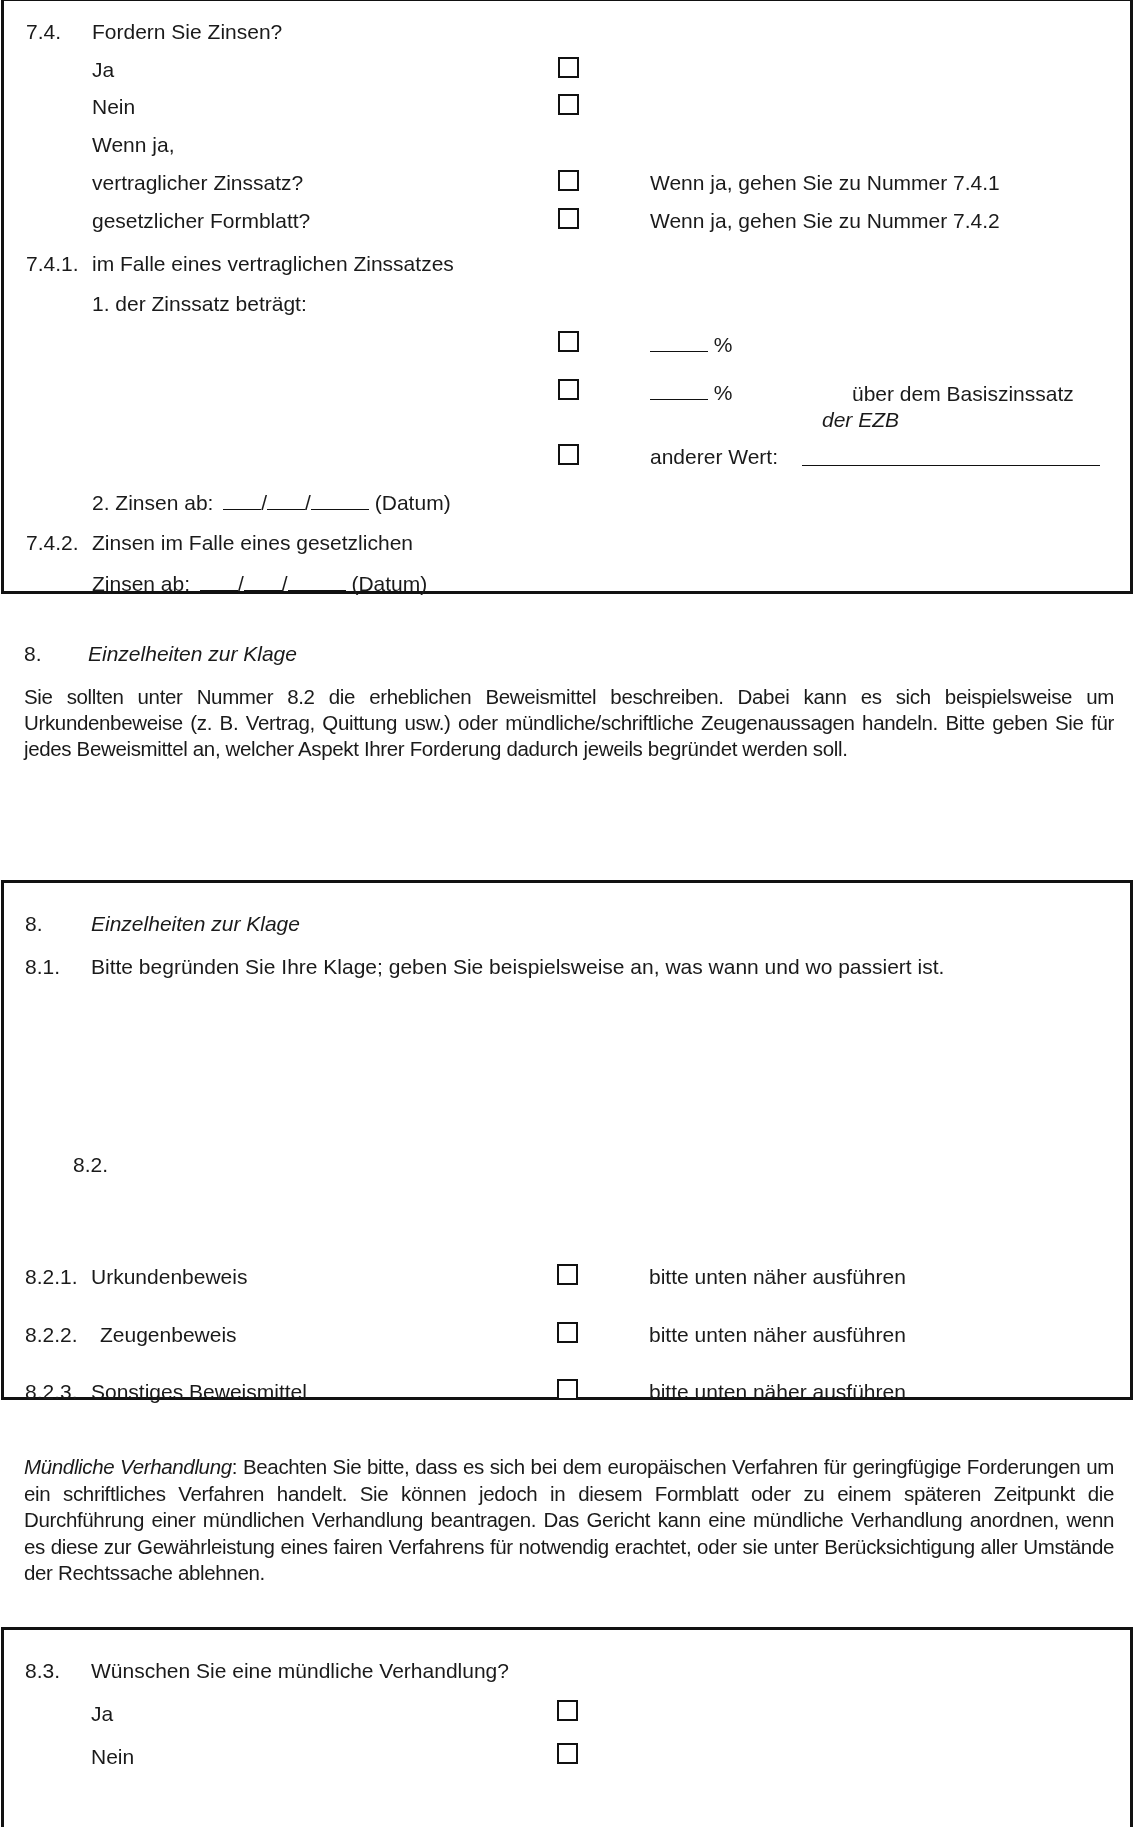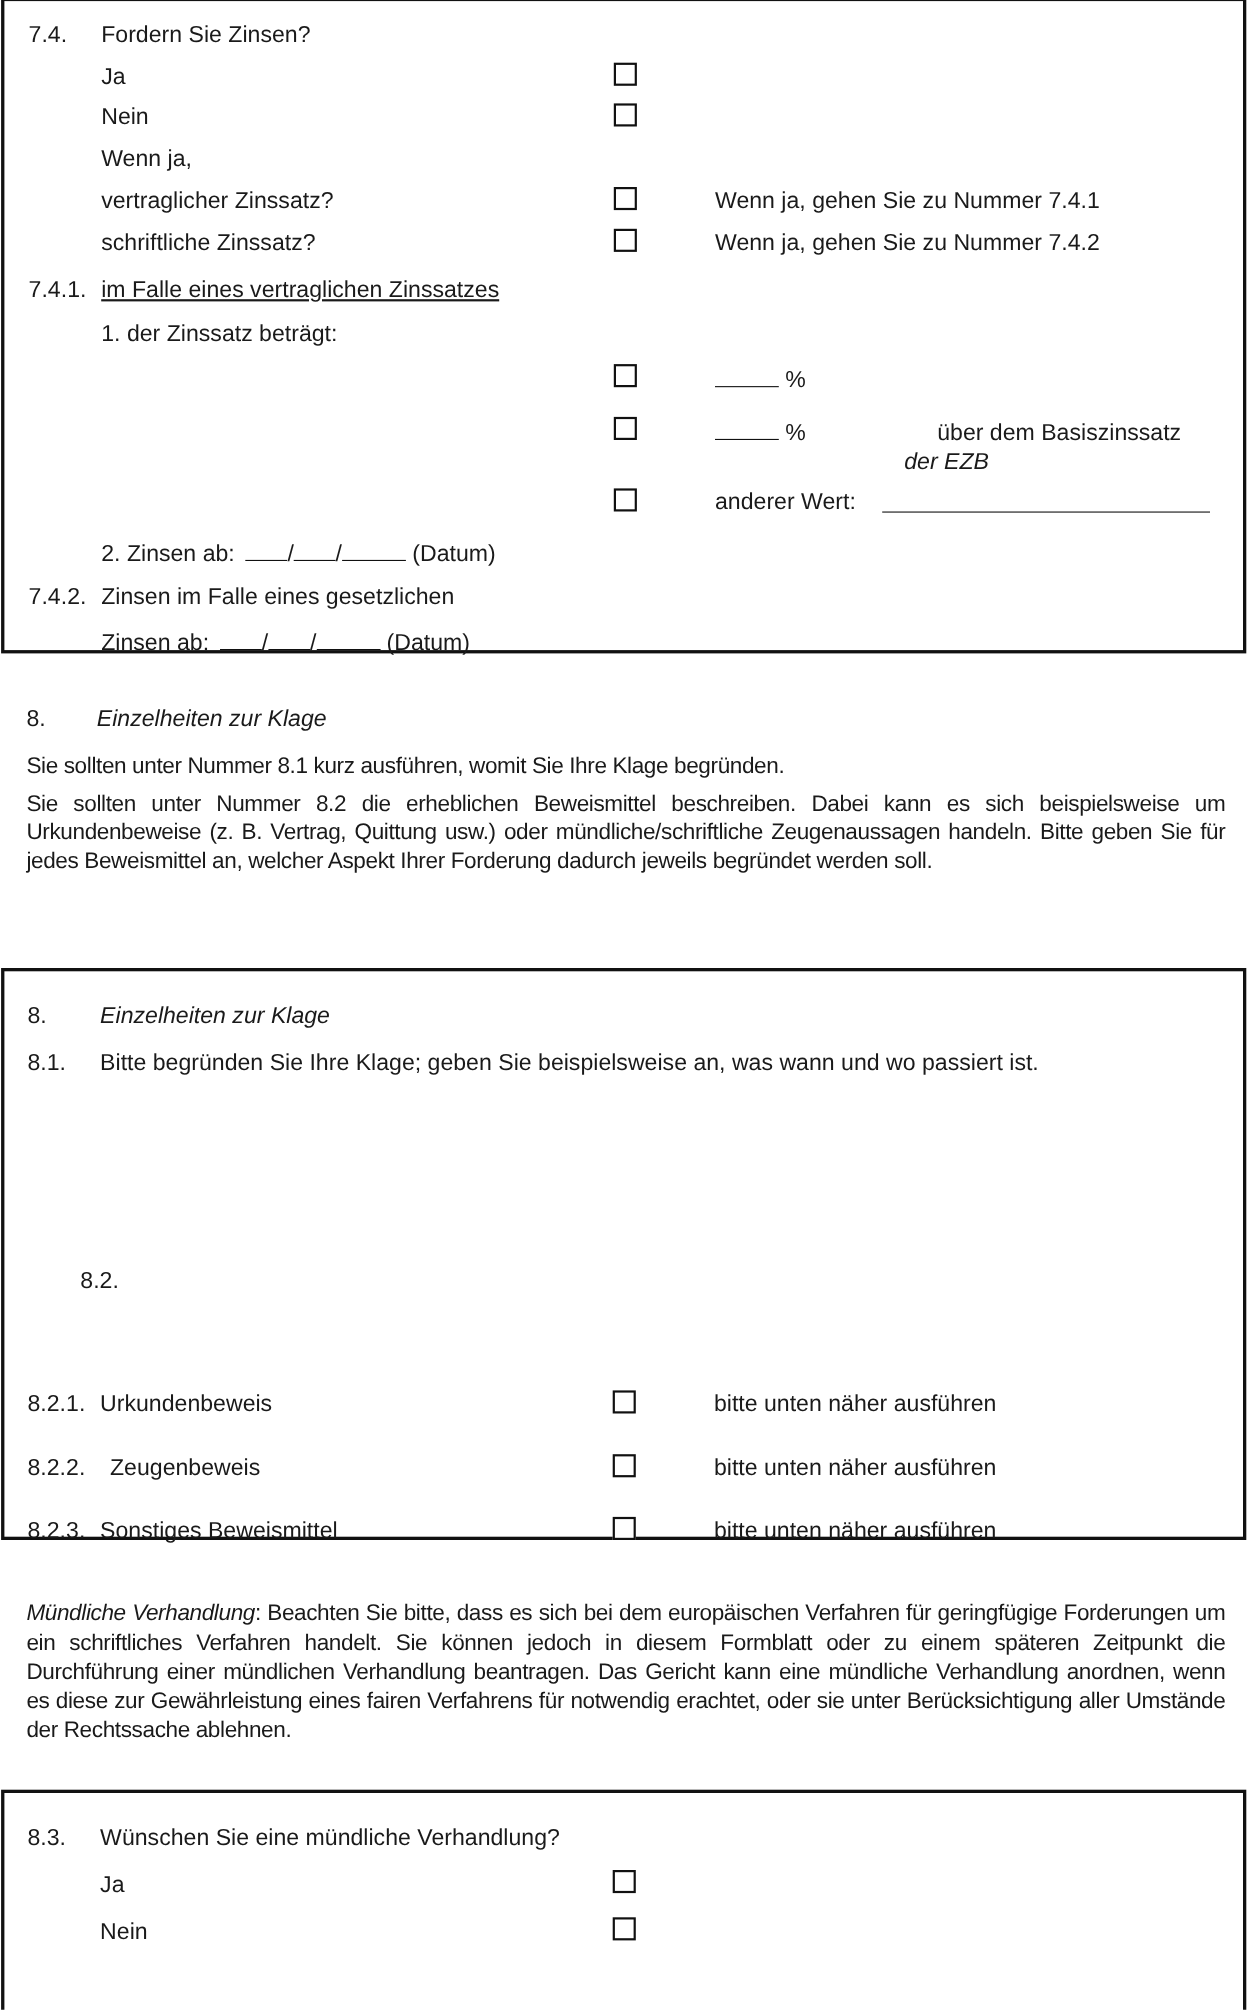--- a/index.html
+++ b/index.html
@@ -36,26 +36,26 @@
 
   <span class="abs" style="left:88px; top:95px;">Nein</span>
   <div class="cb" style="left:554px; top:93px;"></div>
 
   <span class="abs" style="left:88px; top:133px;">Wenn ja,</span>
 
   <span class="abs" style="left:88px; top:171px;">vertraglicher Zinssatz?</span>
   <div class="cb" style="left:554px; top:169px;"></div>
   <span class="abs" style="left:646px; top:171px;">Wenn ja, gehen Sie zu Nummer 7.4.1</span>
 
-  <span class="abs" style="left:88px; top:209px;">schriftliche Zinssatz?</span>
+  <span class="abs" style="left:88px; top:209px;">gesetzlicher Formblatt?</span>
   <div class="cb" style="left:554px; top:207px;"></div>
   <span class="abs" style="left:646px; top:209px;">Wenn ja, gehen Sie zu Nummer 7.4.2</span>
 
   <span class="abs" style="left:22px; top:252px;">7.4.1.</span>
-  <span class="abs" style="left:88px; top:252px;text-decoration:underline;">im Falle eines vertraglichen Zinssatzes</span>
+  <span class="abs" style="left:88px; top:252px;">im Falle eines vertraglichen Zinssatzes</span>
   <span class="abs" style="left:88px; top:292px;">1. der Zinssatz beträgt:</span>
 
   <div class="cb" style="left:554px; top:330px;"></div>
   <span class="abs" style="left:646px; top:332px;">
     <span class="blank" style="width:58px;"></span>
     <span>%</span>
   </span>
 
   <div class="cb" style="left:554px; top:378px;"></div>
   <span class="abs" style="left:646px; top:380px;">
@@ -83,21 +83,20 @@
   <span class="abs" style="left:88px; top:571px;">
     <span>Zinsen ab:</span>
     <span class="blank" style="width:38px; margin-left:4px;"></span><span>/</span><span class="blank" style="width:38px;"></span><span>/</span><span class="blank" style="width:58px;"></span>
     <span>(Datum)</span>
   </span>
 </div>
 
 <span class="abs" style="left:24px; top:643px;">8.</span>
 <span class="abs it" style="left:88px; top:643px;">Einzelheiten zur Klage</span>
 <div class="para" style="top:684px;">
-  <p>Sie sollten unter Nummer 8.1 kurz ausführen, womit Sie Ihre Klage begründen.</p>
   <p>Sie sollten unter Nummer 8.2 die erheblichen Beweismittel beschreiben. Dabei kann es sich beispielsweise um Urkundenbeweise (z. B. Vertrag, Quittung usw.) oder mündliche/schriftliche Zeugenaussagen handeln. Bitte geben Sie für jedes Beweismittel an, welcher Aspekt Ihrer Forderung dadurch jeweils begründet werden soll.</p>
 </div>
 
 <div class="box" style="top:880px; height:520px;">
   <span class="abs" style="left:21px; top:30px;">8.</span>
   <span class="abs it" style="left:87px; top:30px;">Einzelheiten zur Klage</span>
 
   <span class="abs" style="left:21px; top:73px;">8.1.</span>
   <span class="abs" style="left:87px; top:73px;">Bitte begründen Sie Ihre Klage; geben Sie beispielsweise an, was wann und wo passiert ist.</span>
   <div style="position:absolute; left:87px; top:102px; width:1020px; height:140px;"></div>

